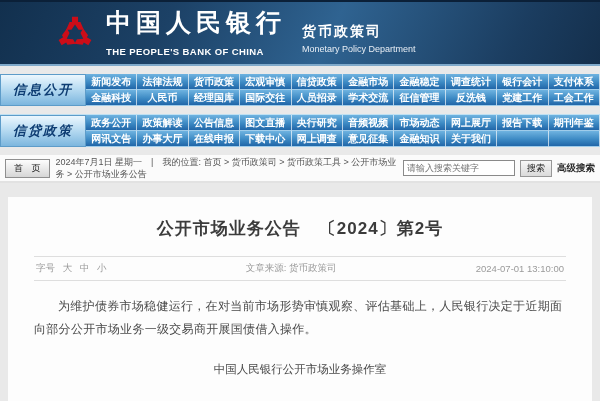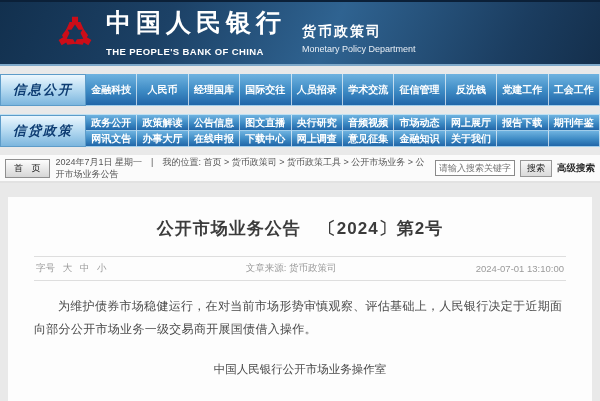--- a/index.html
+++ b/index.html
@@ -47,21 +47,21 @@
   .crumb-bar {
     flex:0 0 28px; background:#fbfbfb; border-bottom:2px solid #e2e2e2;
     display:flex; align-items:center; gap:6px; padding:0 5px; font-size:9px; color:#444;
   }
   .home-btn {
     font-size:9px; color:#222; letter-spacing:3px; padding:2px 5px 2px 8px;
     background:linear-gradient(180deg,#fdfdfd,#d6d6d6); border:1px solid #8f8f8f; cursor:pointer;
   }
   .crumb-text { flex:1; line-height:1.35; max-height:25px; overflow:hidden; color:#555; }
   .search-box { display:flex; align-items:center; gap:5px; }
-  .search-input { width:80px; height:16px; font-size:9px; border:1px solid #8a8a8a; padding:0 3px; color:#333; background:#fff; }
+  .search-input { width:112px; height:16px; font-size:9px; border:1px solid #8a8a8a; padding:0 3px; color:#333; background:#fff; }
   .search-btn { font-size:9px; color:#222; padding:1px 6px; background:linear-gradient(180deg,#f7f7f7,#dadada); border:1px solid #979797; cursor:pointer; }
   .adv-link { font-size:9.5px; color:#2b2b2b; font-weight:bold; cursor:pointer; white-space:nowrap; }
 
   
   .content { flex:1; background:#e9e9e9; padding:6px 8px 0; }
   .panel { background:#fdfdfd; height:100%; padding:14px 26px 6px; }
   .art-title { text-align:center; font-size:17px; font-weight:bold; color:#3b3b3b; letter-spacing:1px; margin:6px 0 16px; }
   .meta-row {
     display:flex; justify-content:space-between; align-items:center;
     border-top:1px solid #dedede; border-bottom:1px solid #dedede;
@@ -103,20 +103,32 @@
     <div class="dept">
       <div class="dept-cn">货币政策司</div>
       <div class="dept-en">Monetary Policy Department</div>
     </div>
   </div>
 
   <div class="nav-section">
     <div class="nav-label">信息公开</div>
     <div class="nav-rows">
       <div class="nav-row">
+        <span class="nav-cell">新闻发布</span>
+        <span class="nav-cell">法律法规</span>
+        <span class="nav-cell">货币政策</span>
+        <span class="nav-cell">宏观审慎</span>
+        <span class="nav-cell">信贷政策</span>
+        <span class="nav-cell">金融市场</span>
+        <span class="nav-cell">金融稳定</span>
+        <span class="nav-cell">调查统计</span>
+        <span class="nav-cell">银行会计</span>
+        <span class="nav-cell">支付体系</span>
+      </div>
+      <div class="nav-row">
         <span class="nav-cell">金融科技</span>
         <span class="nav-cell">人民币</span>
         <span class="nav-cell">经理国库</span>
         <span class="nav-cell">国际交往</span>
         <span class="nav-cell">人员招录</span>
         <span class="nav-cell">学术交流</span>
         <span class="nav-cell">征信管理</span>
         <span class="nav-cell">反洗钱</span>
         <span class="nav-cell">党建工作</span>
         <span class="nav-cell">工会工作</span>

